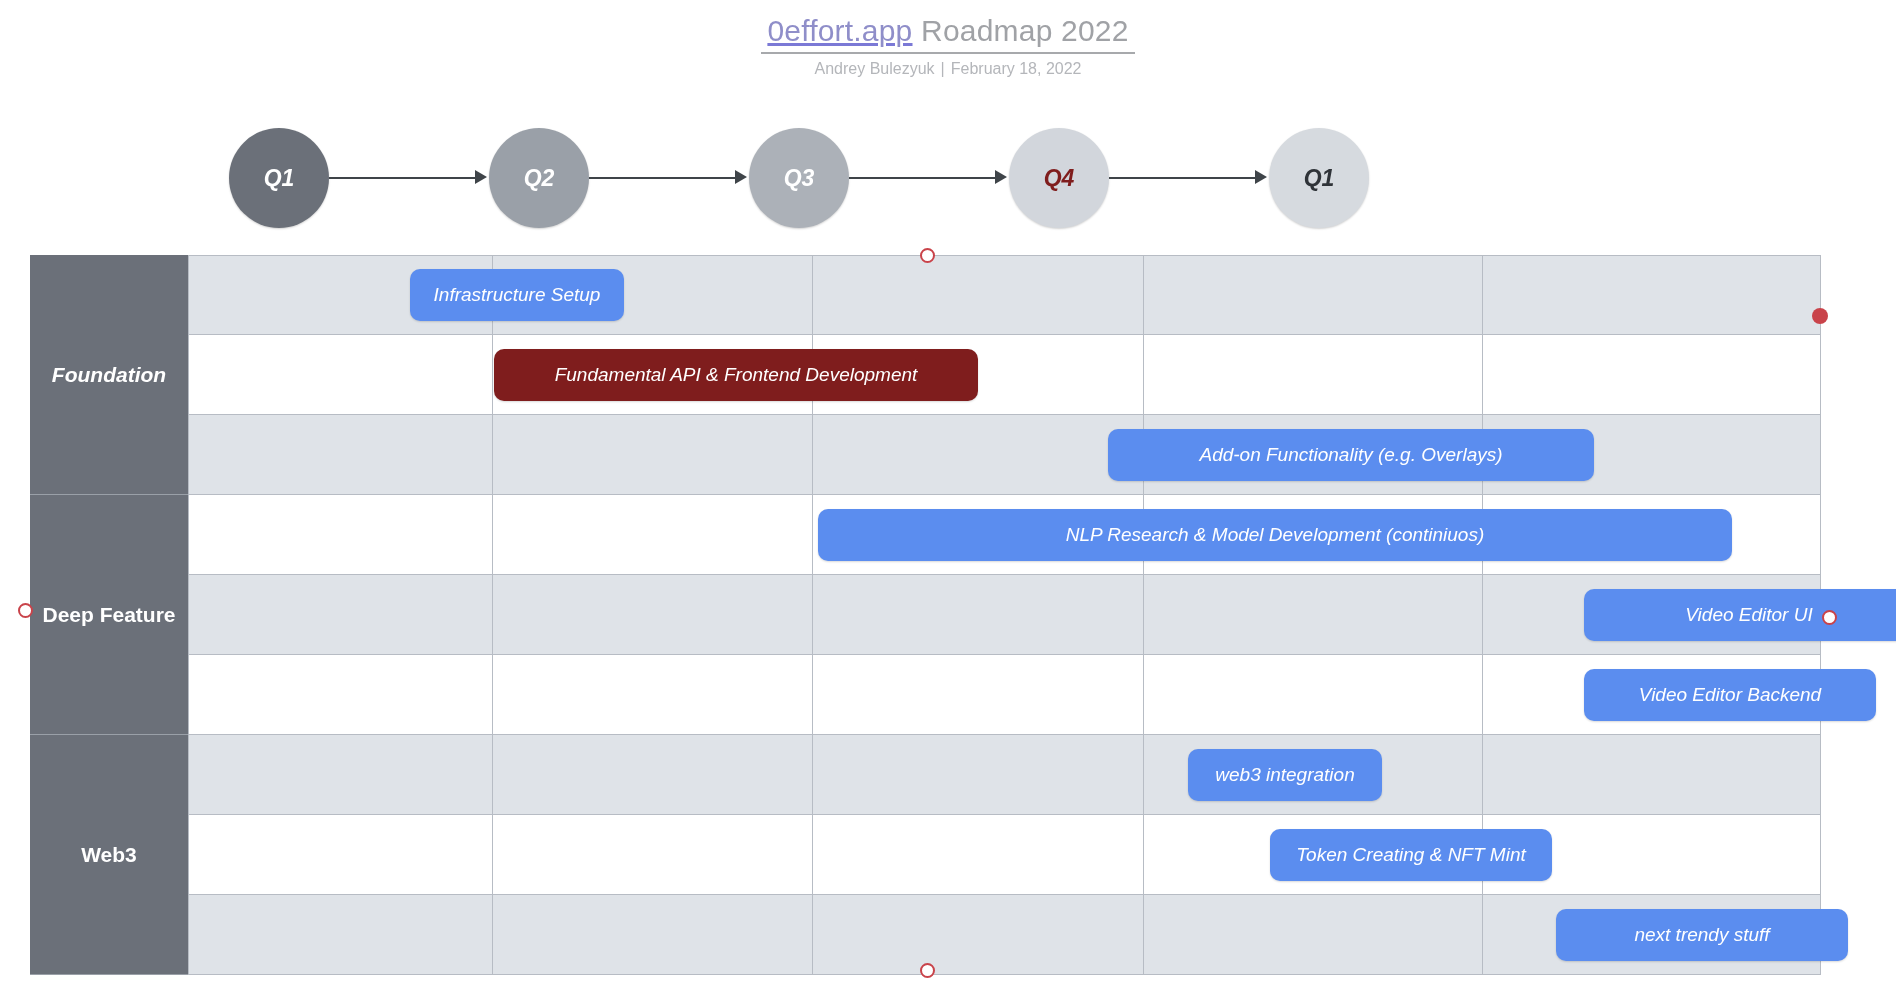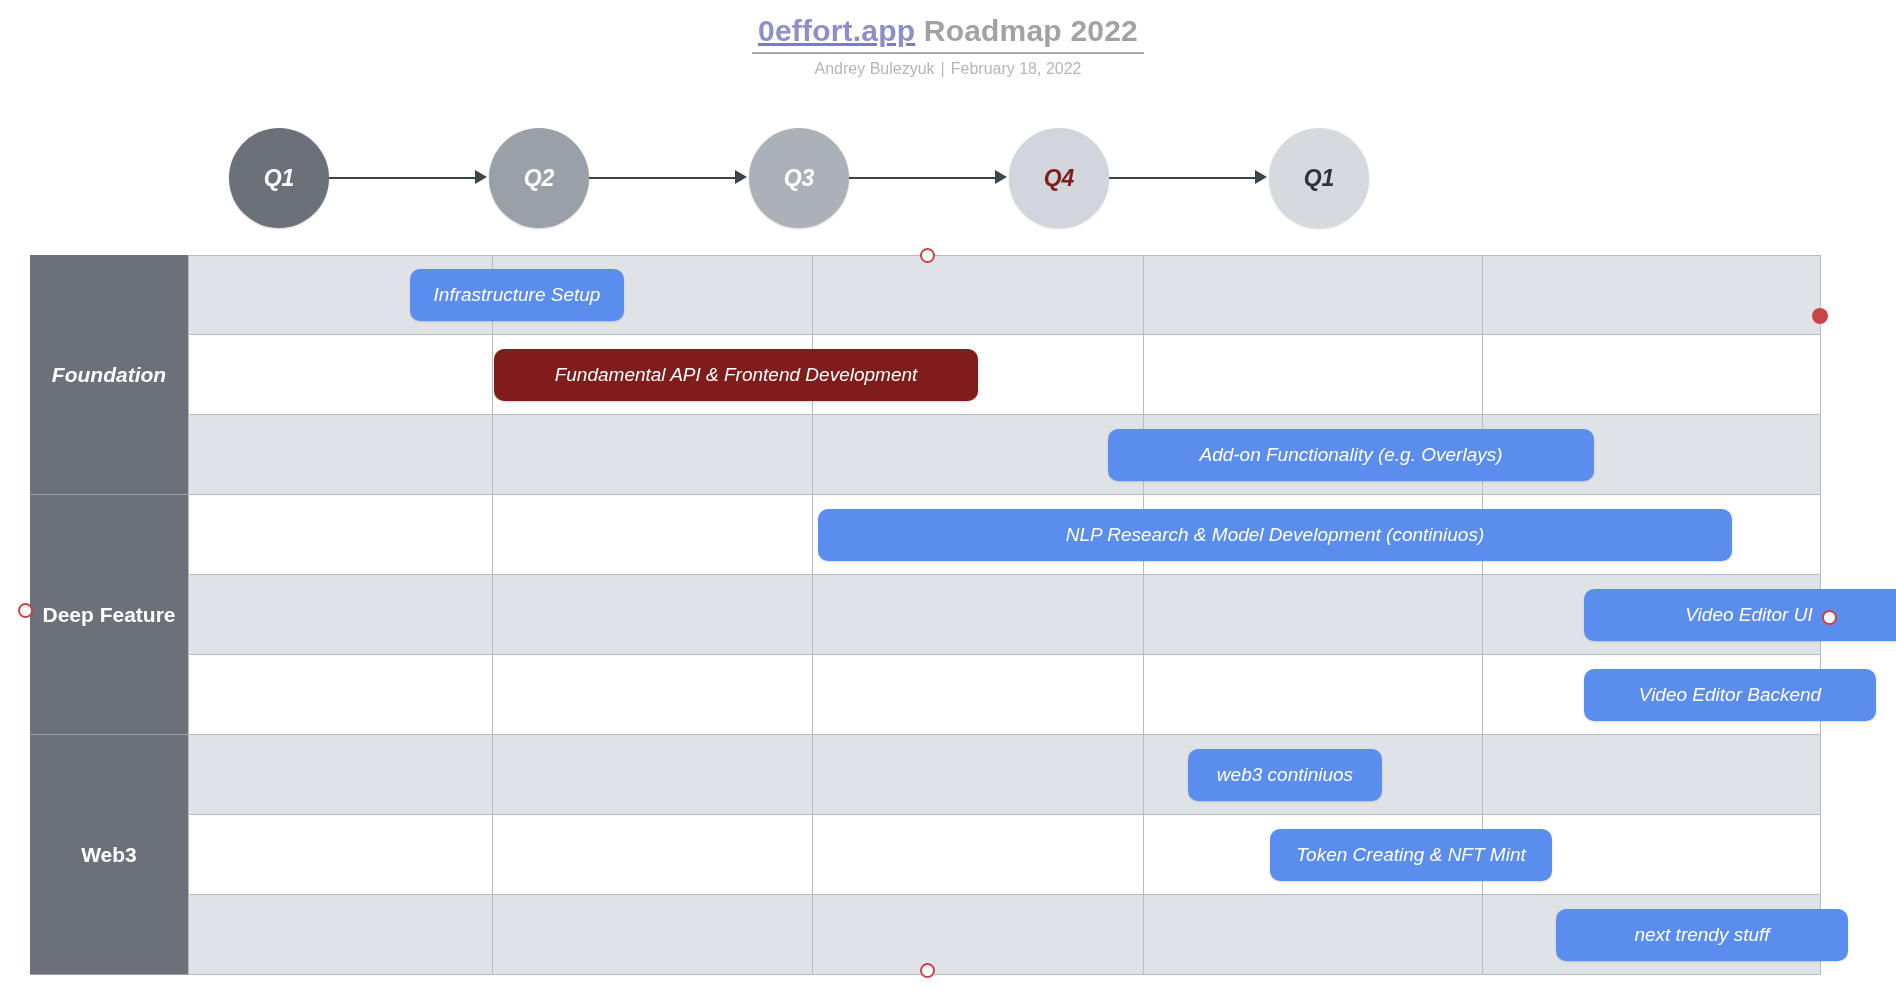--- a/index.html
+++ b/index.html
@@ -28,21 +28,21 @@
     width: 1896px;
     text-align: center;
   }
   .title-inner {
     display: inline-block;
     border-bottom: 2px solid #a7a9ac;
     padding: 0 6px 4px 6px;
   }
   .title-text {
     font-size: 30px;
-    font-weight: bold;
+    font-weight: normal;
     color: #a0a2a6;
     letter-spacing: 0.2px;
     white-space: nowrap;
   }
   .title-link {
     color: #8f8ec9;
     text-decoration: underline;
     text-decoration-color: #7b79d6;
     text-underline-offset: 2px;
   }
@@ -263,21 +263,21 @@
         <span>NLP Research &amp; Model Development (continiuos)</span>
       </div>
       <div class="bar" style="left: 1526px; width: 354px; top: 334px; background: rgb(91, 141, 239);">
         <span>Video Editor UI</span>
         <span class="handle-inline" style="border-color: rgb(201, 67, 74);"></span>
       </div>
       <div class="bar" style="left: 1526px; width: 292px; top: 414px; background: rgb(91, 141, 239);">
         <span>Video Editor Backend</span>
       </div>
       <div class="bar" style="left: 1130px; width: 194px; top: 494px; background: rgb(91, 141, 239);">
-        <span>web3 continiuos</span>
+        <span>web3 integration</span>
       </div>
       <div class="bar" style="left: 1212px; width: 282px; top: 574px; background: rgb(91, 141, 239);">
         <span>Token Creating &amp; NFT Mint</span>
       </div>
       <div class="bar" style="left: 1498px; width: 292px; top: 654px; background: rgb(91, 141, 239);">
         <span>next trendy stuff</span>
       </div>
     </div>
 
   <div id="handles">

